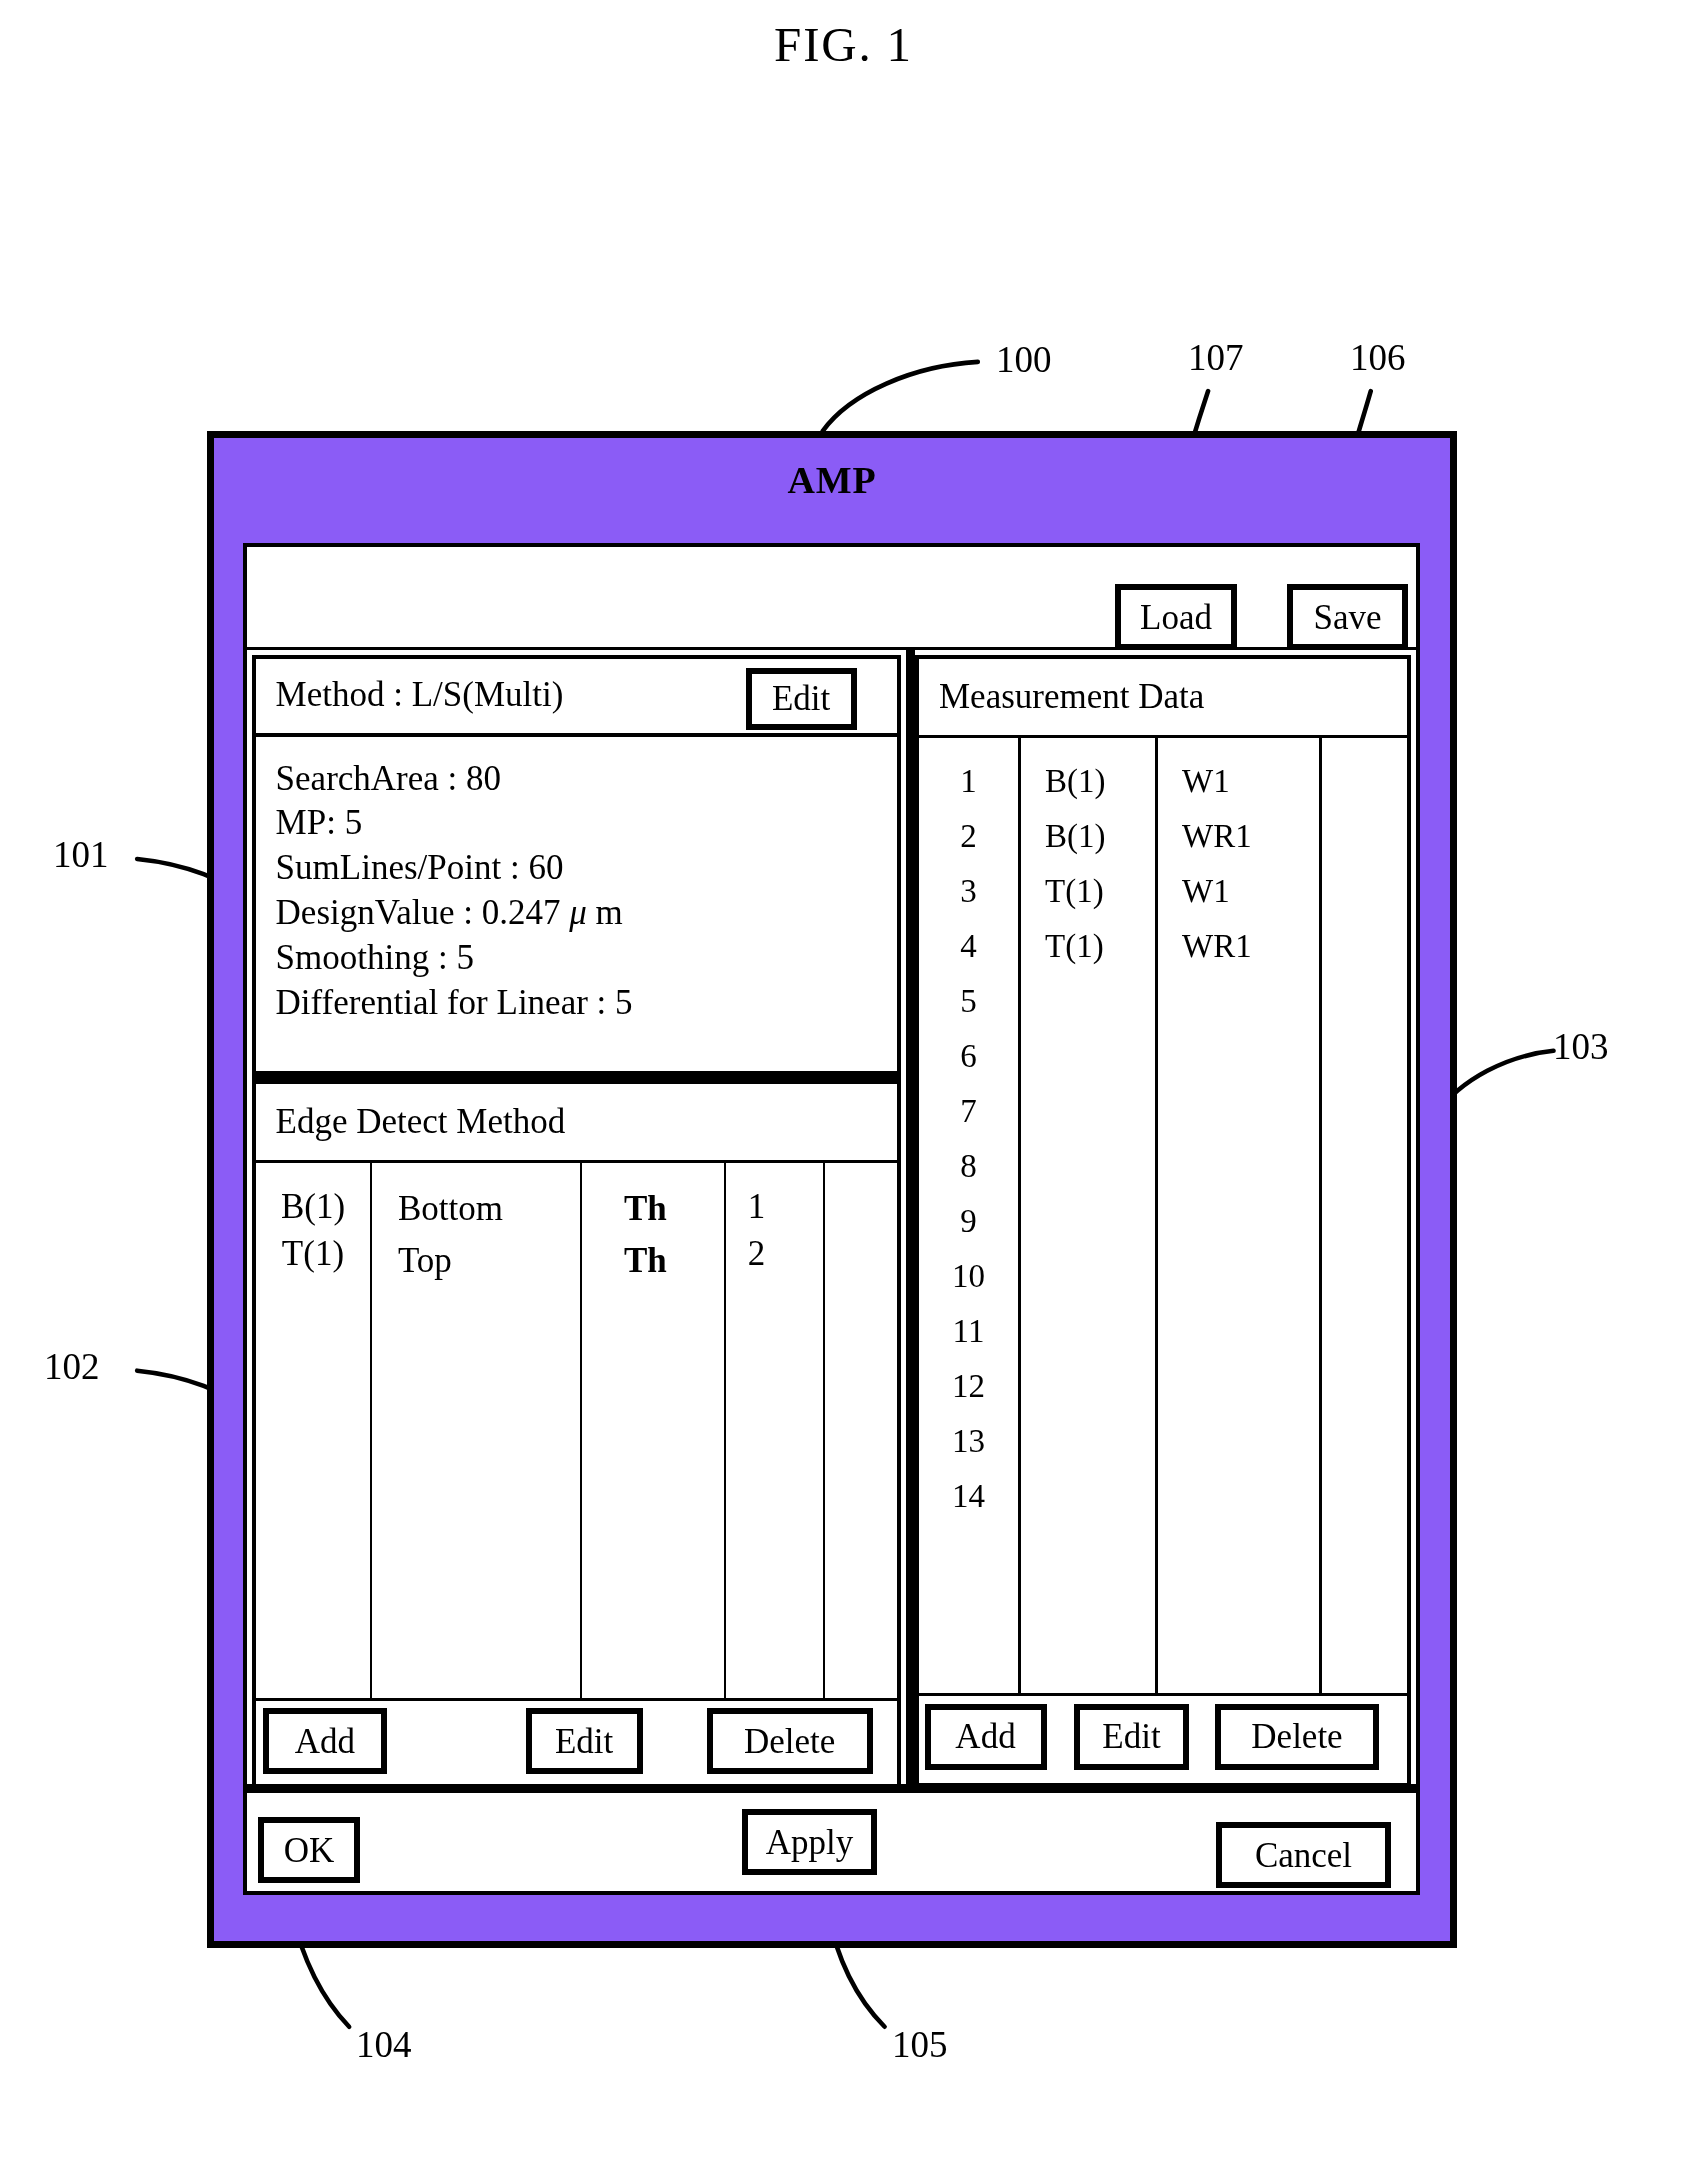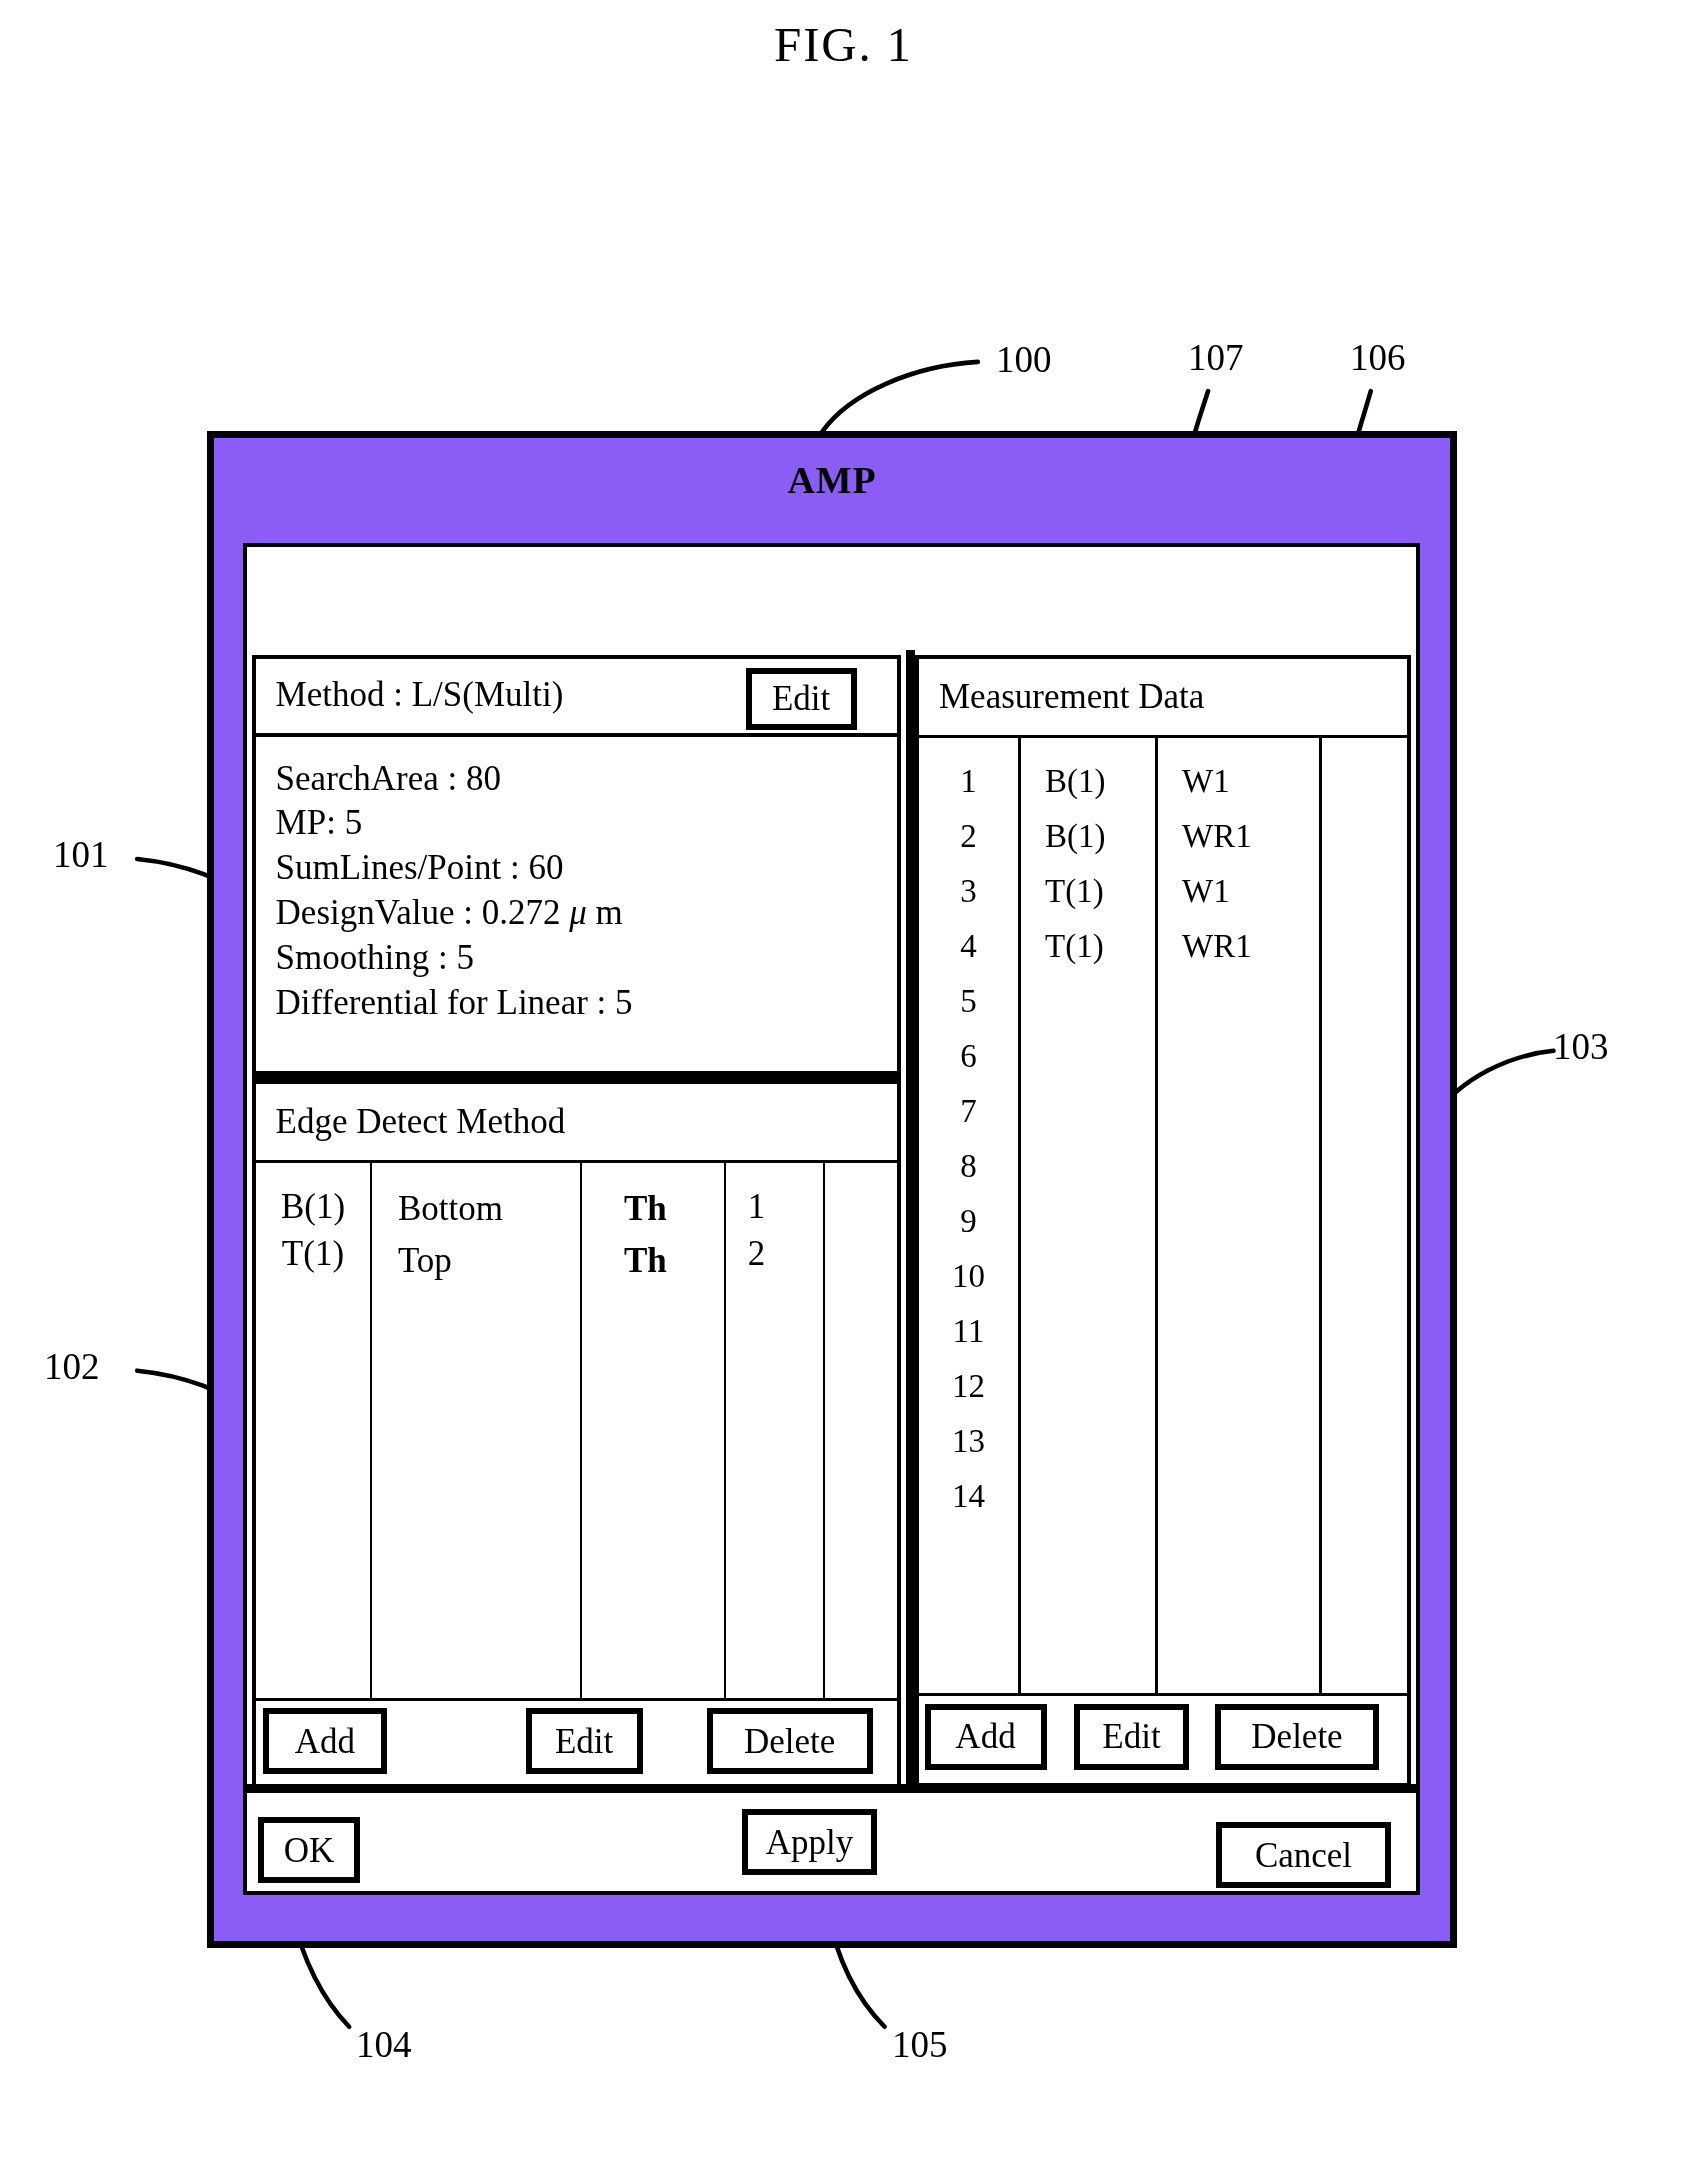--- a/index.html
+++ b/index.html
@@ -323,35 +323,39 @@
 <div class="ref" style="left:1553px;top:1025px;">103</div>
 <div class="ref" style="left:356px;top:2023px;">104</div>
 <div class="ref" style="left:892px;top:2023px;">105</div>
 
 <div class="window">
 
   <div class="window-title">AMP</div>
 
   <div class="client">
 
+    <div class="toolbar">
+      <div class="btn btn-load">Load</div>
+      <div class="btn btn-save">Save</div>
+    </div>
 
     <div class="panes">
 
       <div class="left-col">
 
         <div class="method-box">
           <div class="method-label">Method : L/S(Multi)</div>
           <div class="btn btn-method-edit">Edit</div>
         </div>
 
         <div class="params-box">
           <div class="param-line">SearchArea : 80</div>
           <div class="param-line">MP: 5</div>
           <div class="param-line">SumLines/Point : 60</div>
-          <div class="param-line"><span>DesignValue : 0.272 </span><span class="mu">μ</span><span> m</span></div>
+          <div class="param-line"><span>DesignValue : 0.247 </span><span class="mu">μ</span><span> m</span></div>
           <div class="param-line">Smoothing : 5</div>
           <div class="param-line">Differential for Linear : 5</div>
         </div>
 
         <div class="edge-box">
           <div class="edge-header">Edge Detect Method</div>
 
           <div class="edge-table">
             <div class="edge-col ec-1">
               <div class="edge-cell tight">B(1)</div>

